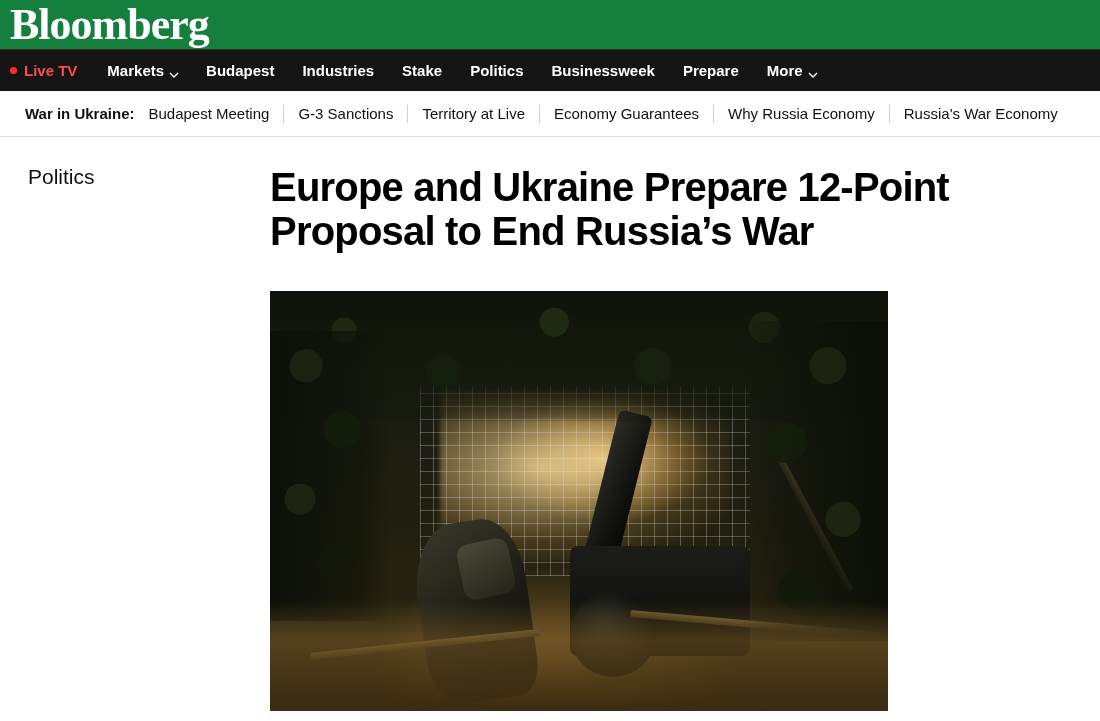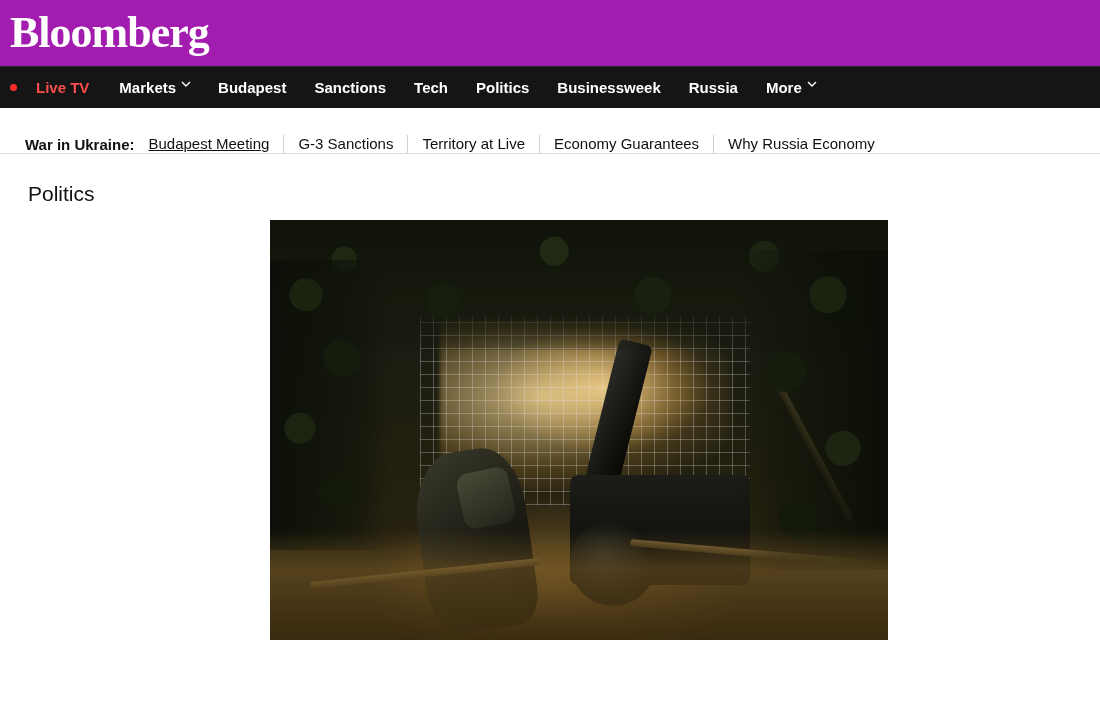--- a/index.html
+++ b/index.html
@@ -6,22 +6,22 @@
   html, body {
     width: 1100px;
     height: 721px;
     overflow: hidden;
     background: #ffffff;
     font-family: "Liberation Sans", sans-serif;
   }
 
   
   .masthead {
-    background: #a21caf;
-    height: 66px;
+    background: #15803d;
+    height: 49px;
     display: flex;
     align-items: center;
     padding-left: 10px;
     text-align: center;
   }
   .logo {
     color: #ffffff;
     font-family: "Liberation Serif", serif;
     font-weight: 700;
     font-size: 44px;
@@ -38,74 +38,73 @@
     padding-left: 10px;
     border-top: 1px solid #2a2a2a;
   }
   .live-tv {
     display: flex;
     align-items: center;
     color: #ff4d4d;
     font-size: 15px;
     font-weight: 600;
     margin-right: 30px;
-    gap: 12px;
   }
   .live-dot {
     width: 7px;
     height: 7px;
     background: #ff2b2b;
     border-radius: 50%;
     margin-right: 7px;
     display: inline-block;
   }
   .nav-item {
     color: #ffffff;
     font-size: 15px;
     font-weight: 600;
     margin-right: 28px;
     display: flex;
-    align-items: flex-start;
+    align-items: flex-end;
     white-space: nowrap;
     cursor: pointer;
   }
   .nav-item .chev {
     margin-left: 5px;
     display: inline-block;
     width: 9px;
     height: 9px;
   }
   .nav-item .chev svg { display: block; }
 
   
   .topicbar {
     height: 46px;
     display: flex;
-    align-items: flex-end;
+    align-items: center;
     padding-left: 25px;
     border-bottom: 1px solid #dcdcdc;
     background: #ffffff;
     overflow: hidden;
     white-space: nowrap;
   }
   .topic-title {
     font-size: 15px;
     font-weight: 700;
     color: #111111;
     margin-right: 14px;
   }
   .topic-link {
     font-size: 15px;
     color: #111111;
     padding: 0 14px;
     border-left: 1px solid #cfcfcf;
     cursor: pointer;
     line-height: 18px;
   }
-  .topic-link:first-of-type { border-left: none; padding-left: 0; text-decoration: underline; }
+  .topic-link:first-of-type { border-left: none; padding-left: 0; }
 
   
   .article {
     display: flex;
     padding-top: 28px;
   }
   .rail {
     width: 270px;
     padding-left: 28px;
     flex: 0 0 270px;
@@ -267,59 +266,61 @@
     <span class="chev">
       <svg viewBox="0 0 10 10" width="10" height="10">
           <path d="M1 3 L5 7 L9 3" fill="none" stroke="#ffffff" stroke-width="1.4"></path>
         </svg>
     </span>
   </div>
   <div class="nav-item">
     <span>Budapest</span>
   </div>
   <div class="nav-item">
-    <span>Sanctions</span>
-  </div>
-  <div class="nav-item">
-    <span>Tech</span>
+    <span>Industries</span>
+  </div>
+  <div class="nav-item">
+    <span>Stake</span>
   </div>
   <div class="nav-item">
     <span>Politics</span>
   </div>
   <div class="nav-item">
     <span>Businessweek</span>
   </div>
   <div class="nav-item">
-    <span>Russia</span>
+    <span>Prepare</span>
   </div>
   <div class="nav-item">
     <span>More</span>
     <span class="chev">
       <svg viewBox="0 0 10 10" width="10" height="10">
           <path d="M1 3 L5 7 L9 3" fill="none" stroke="#ffffff" stroke-width="1.4"></path>
         </svg>
     </span>
   </div>
 </nav>
 
 <div class="topicbar">
   <span class="topic-title">War in Ukraine:</span>
   <a class="topic-link">Budapest Meeting</a>
   <a class="topic-link">G-3 Sanctions</a>
   <a class="topic-link">Territory at Live</a>
   <a class="topic-link">Economy Guarantees</a>
   <a class="topic-link">Why Russia Economy</a>
+  <a class="topic-link">Russia's War Economy</a>
 </div>
 
 <main class="article">
   <aside class="rail">
     <div class="kicker">Politics</div>
   </aside>
 
   <section class="content">
+    <h1 class="headline">Europe and Ukraine Prepare 12-Point Proposal to End Russia’s War</h1>
 
     <figure class="photo-wrap">
       <div class="photo">
         <div class="wall-glow"></div>
         <div class="mesh"></div>
         <div class="gun-barrel"></div>
         <div class="gun-body"></div>
         <div class="wheel"></div>
         <div class="soldier"></div>
         <div class="soldier-pack"></div>

